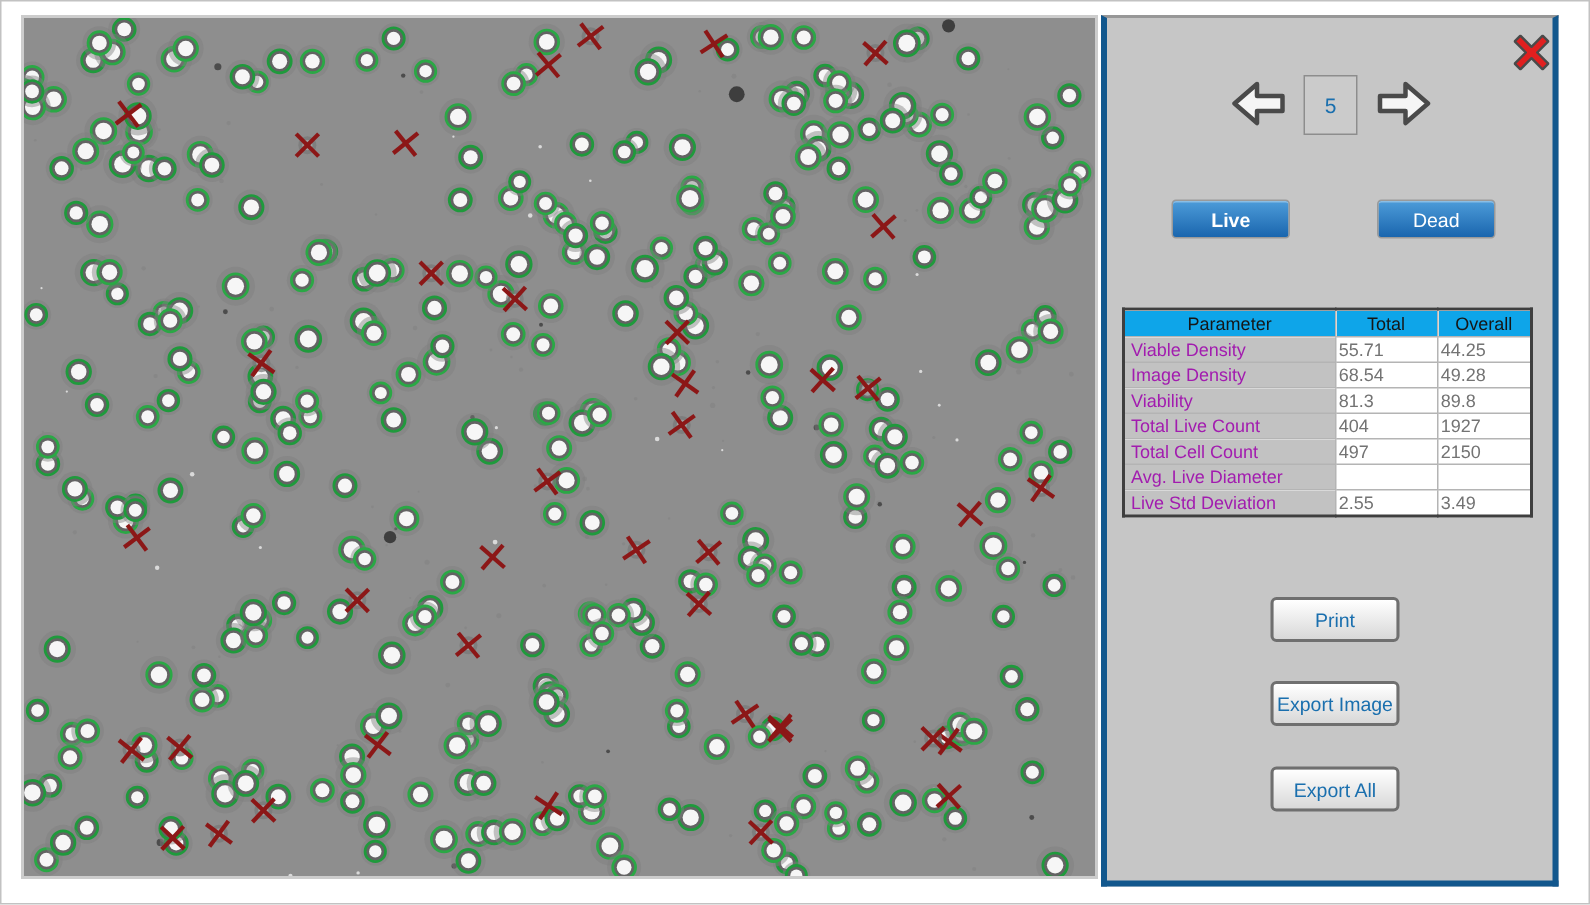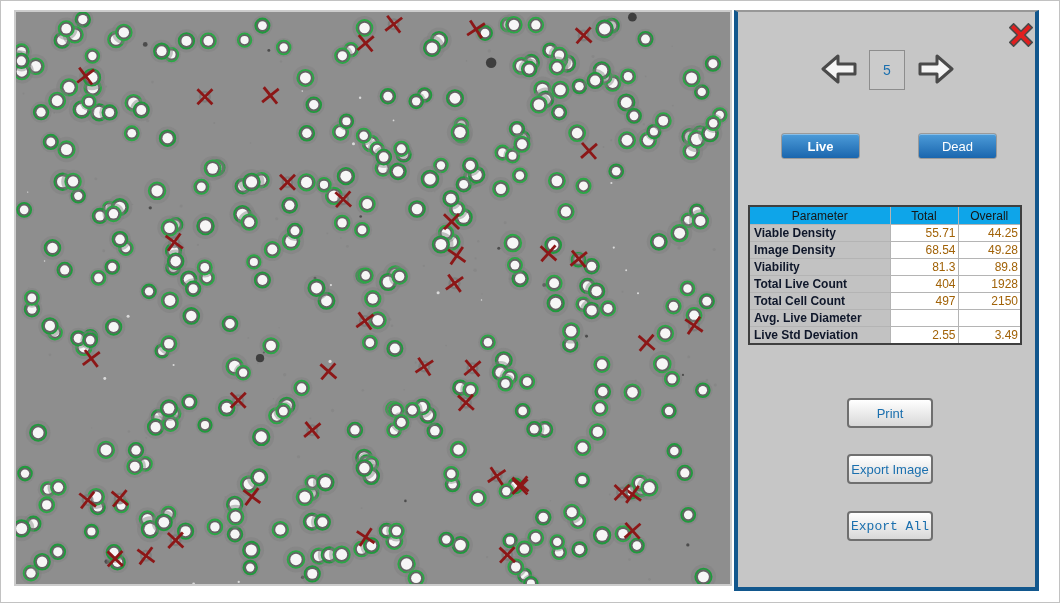--- a/index.html
+++ b/index.html
@@ -27,30 +27,30 @@
             display:flex;align-items:center;justify-content:center;cursor:pointer;
             box-shadow:inset 0 1px 0 rgba(255,255,255,.35);}
   .btn-live{left:43px;font-weight:bold;}
   .btn-dead{left:180px;}
 
   table.stats{position:absolute;left:10px;top:193px;width:274px;border-collapse:collapse;background:#ffffff;
               border:2px solid #3f3f3f;font-size:12px;table-layout:fixed;}
   table.stats th{background:#0ea5e9;color:#161616;font-weight:400;height:17px;border:1px solid #b4b4b4;
                  text-align:center;padding:0 2px;overflow:hidden;white-space:nowrap;}
   table.stats td{height:16px;border:1px solid #b4b4b4;padding:0 2px;overflow:hidden;white-space:nowrap;}
-  table.stats td.param{background:#c2c2c2;color:#0f172a;text-align:left;padding-left:4px;font-weight:bold;}
-  table.stats td.val{background:#ffffff;color:#a16207;text-align:right;}
+  table.stats td.param{background:#c2c2c2;color:#a21caf;text-align:left;padding-left:4px;}
+  table.stats td.val{background:#ffffff;color:#737373;text-align:left;}
   .col-param{width:141px;} .col-image{width:68px;} .col-overall{width:63px;}
 
   .btn-gray{position:absolute;left:109px;width:82px;height:26px;border:2px solid #6f6f6f;border-radius:4px;
             background:linear-gradient(#ffffff,#d8d8d8);color:#1a6fae;font-size:13px;
             display:flex;align-items:center;justify-content:center;cursor:pointer;}
   .btn-print{top:386px;}
   .btn-exp-img{top:442px;}
-  .btn-exp-all{top:499px;font-family:Liberation Mono, monospace;}
+  .btn-exp-all{top:499px;}
 </style>
 </head>
 <body>
 
 <div class="stage">
 
   <div class="micro">
     <svg width="714" height="572" viewBox="0 0 714 572" xmlns="http://www.w3.org/2000/svg">
         <rect x="0" y="0" width="714" height="572" fill="#8e8e8e"></rect>
         <circle cx="131.67004847433418" cy="108.67385175358504" r="1.5725663906894622" fill="#7c7c7c" opacity="0.35"></circle>
@@ -1870,21 +1870,21 @@
             <td class="val">49.28</td>
           </tr>
           <tr>
             <td class="param">Viability</td>
             <td class="val">81.3</td>
             <td class="val">89.8</td>
           </tr>
           <tr>
             <td class="param">Total Live Count</td>
             <td class="val">404</td>
-            <td class="val">1928</td>
+            <td class="val">1927</td>
           </tr>
           <tr>
             <td class="param">Total Cell Count</td>
             <td class="val">497</td>
             <td class="val">2150</td>
           </tr>
           <tr>
             <td class="param">Avg. Live Diameter</td>
             <td class="val"></td>
             <td class="val"></td>

